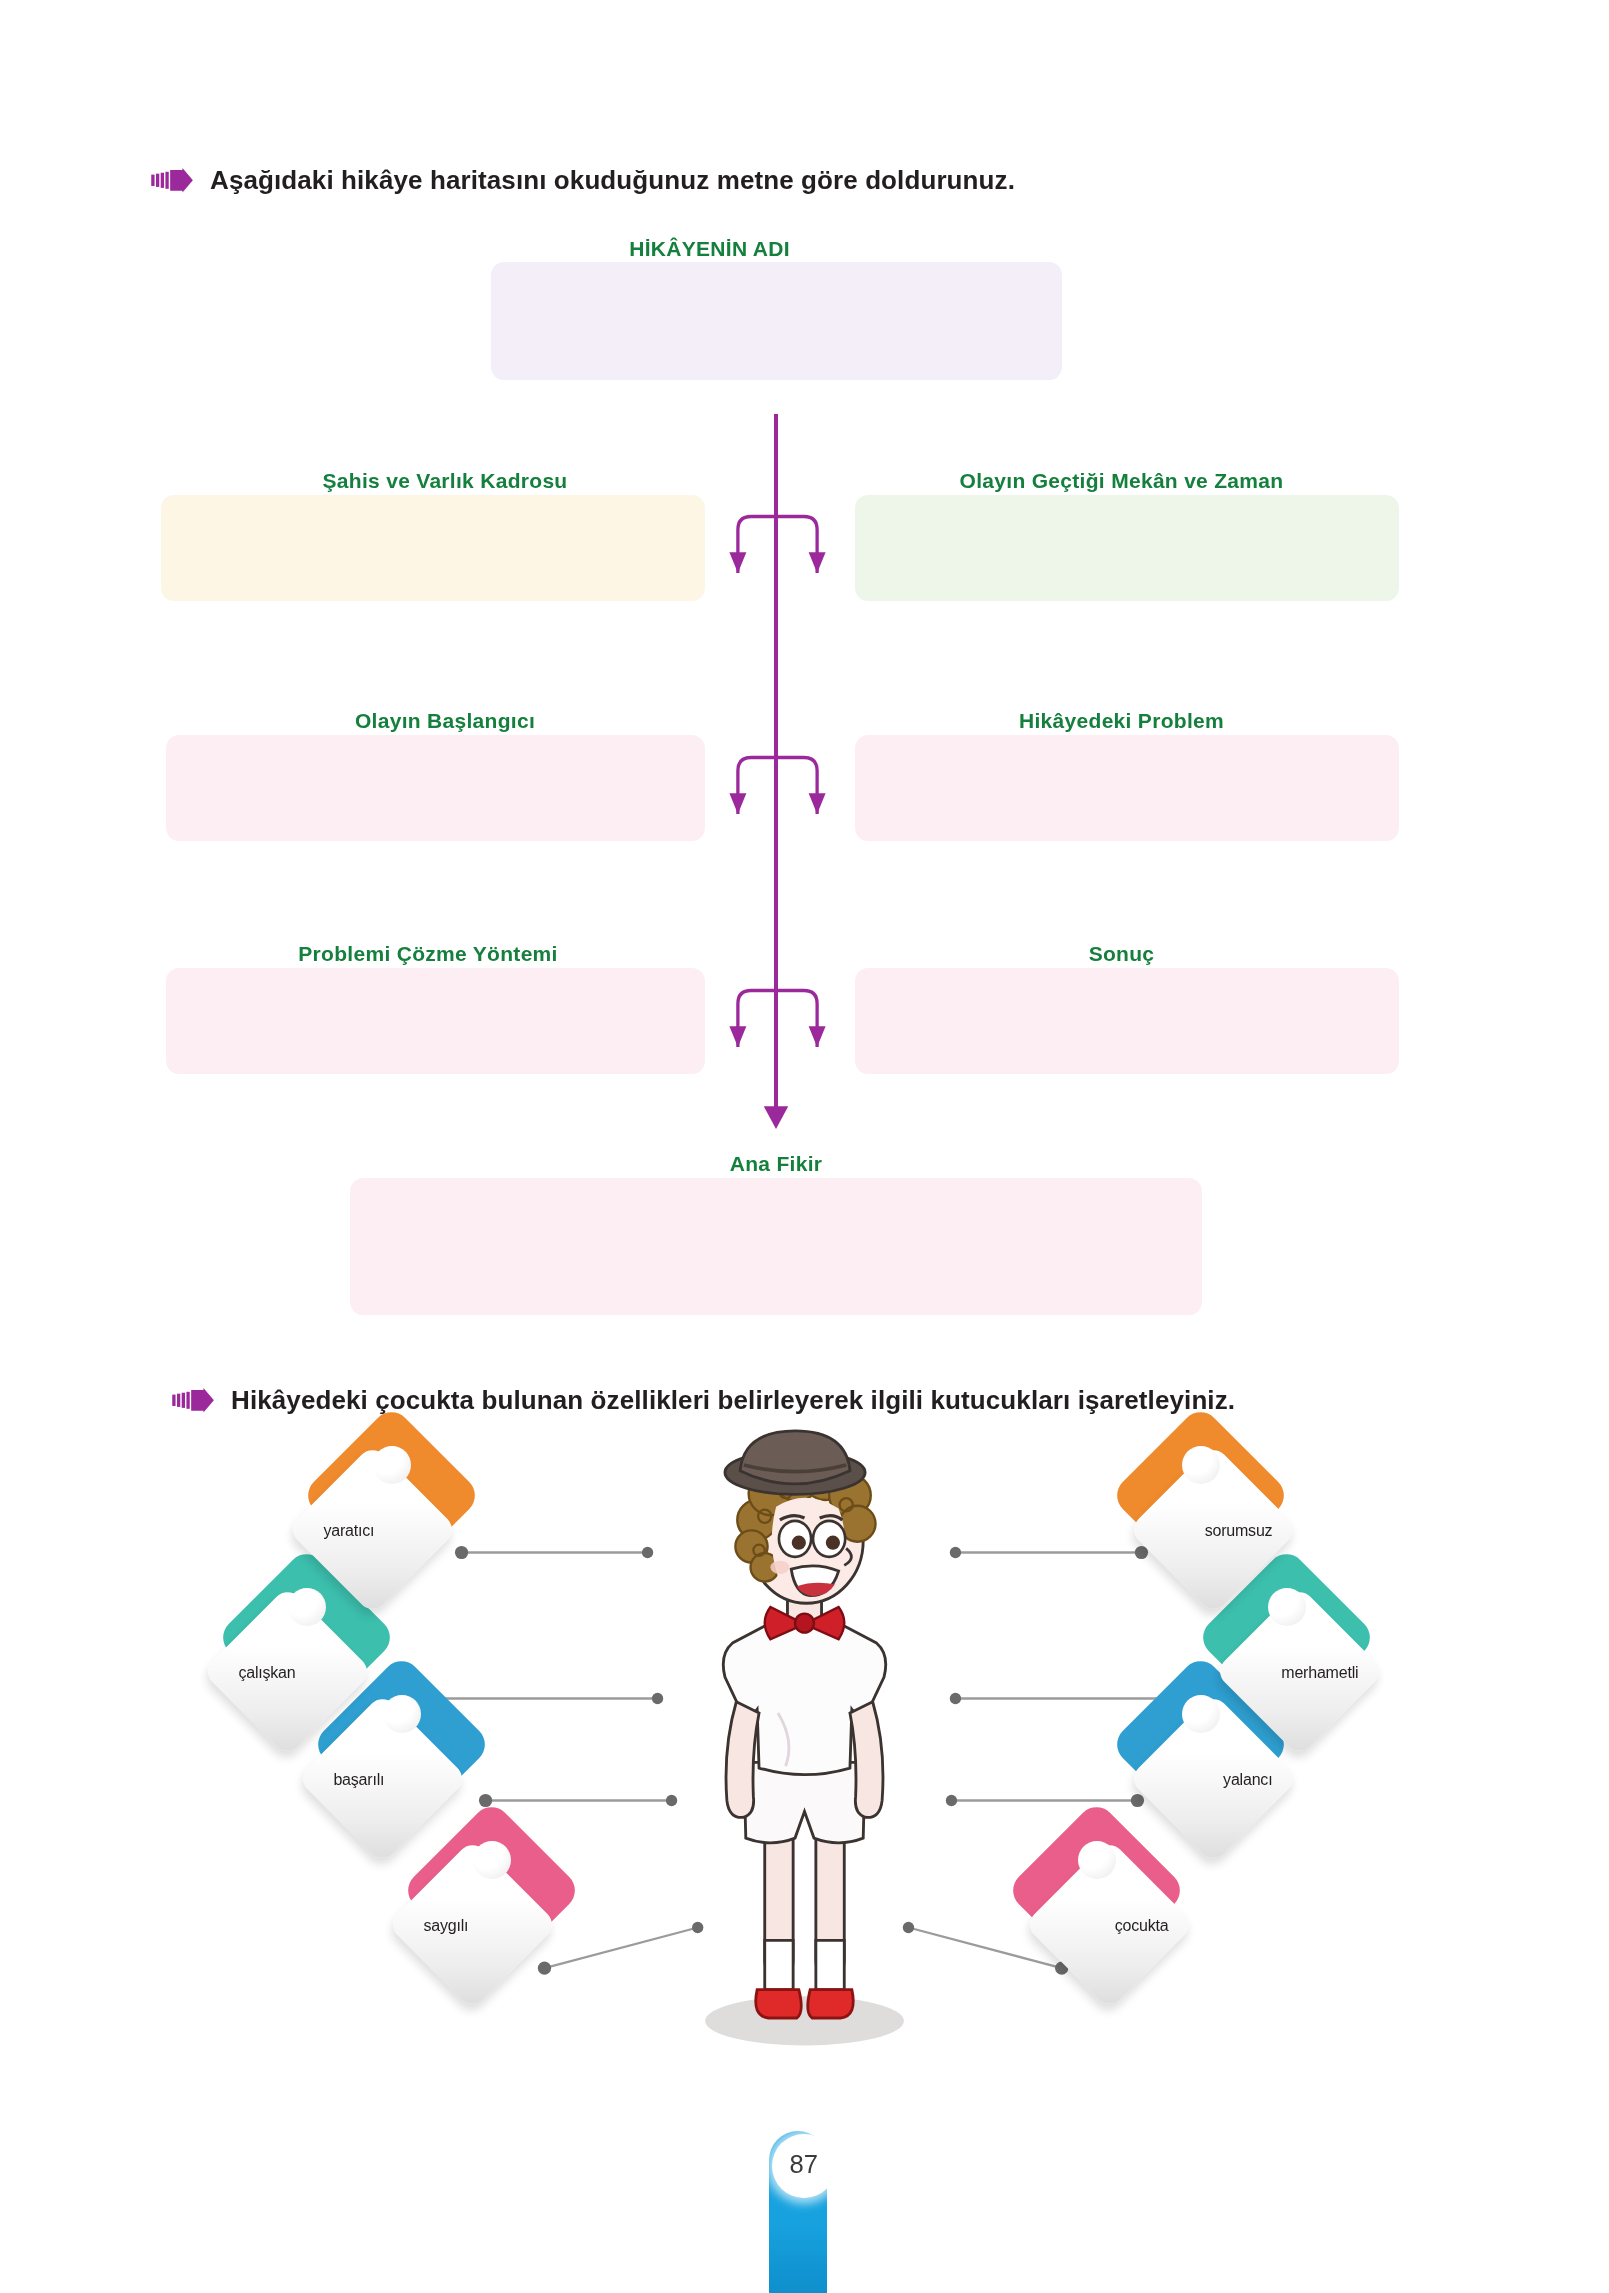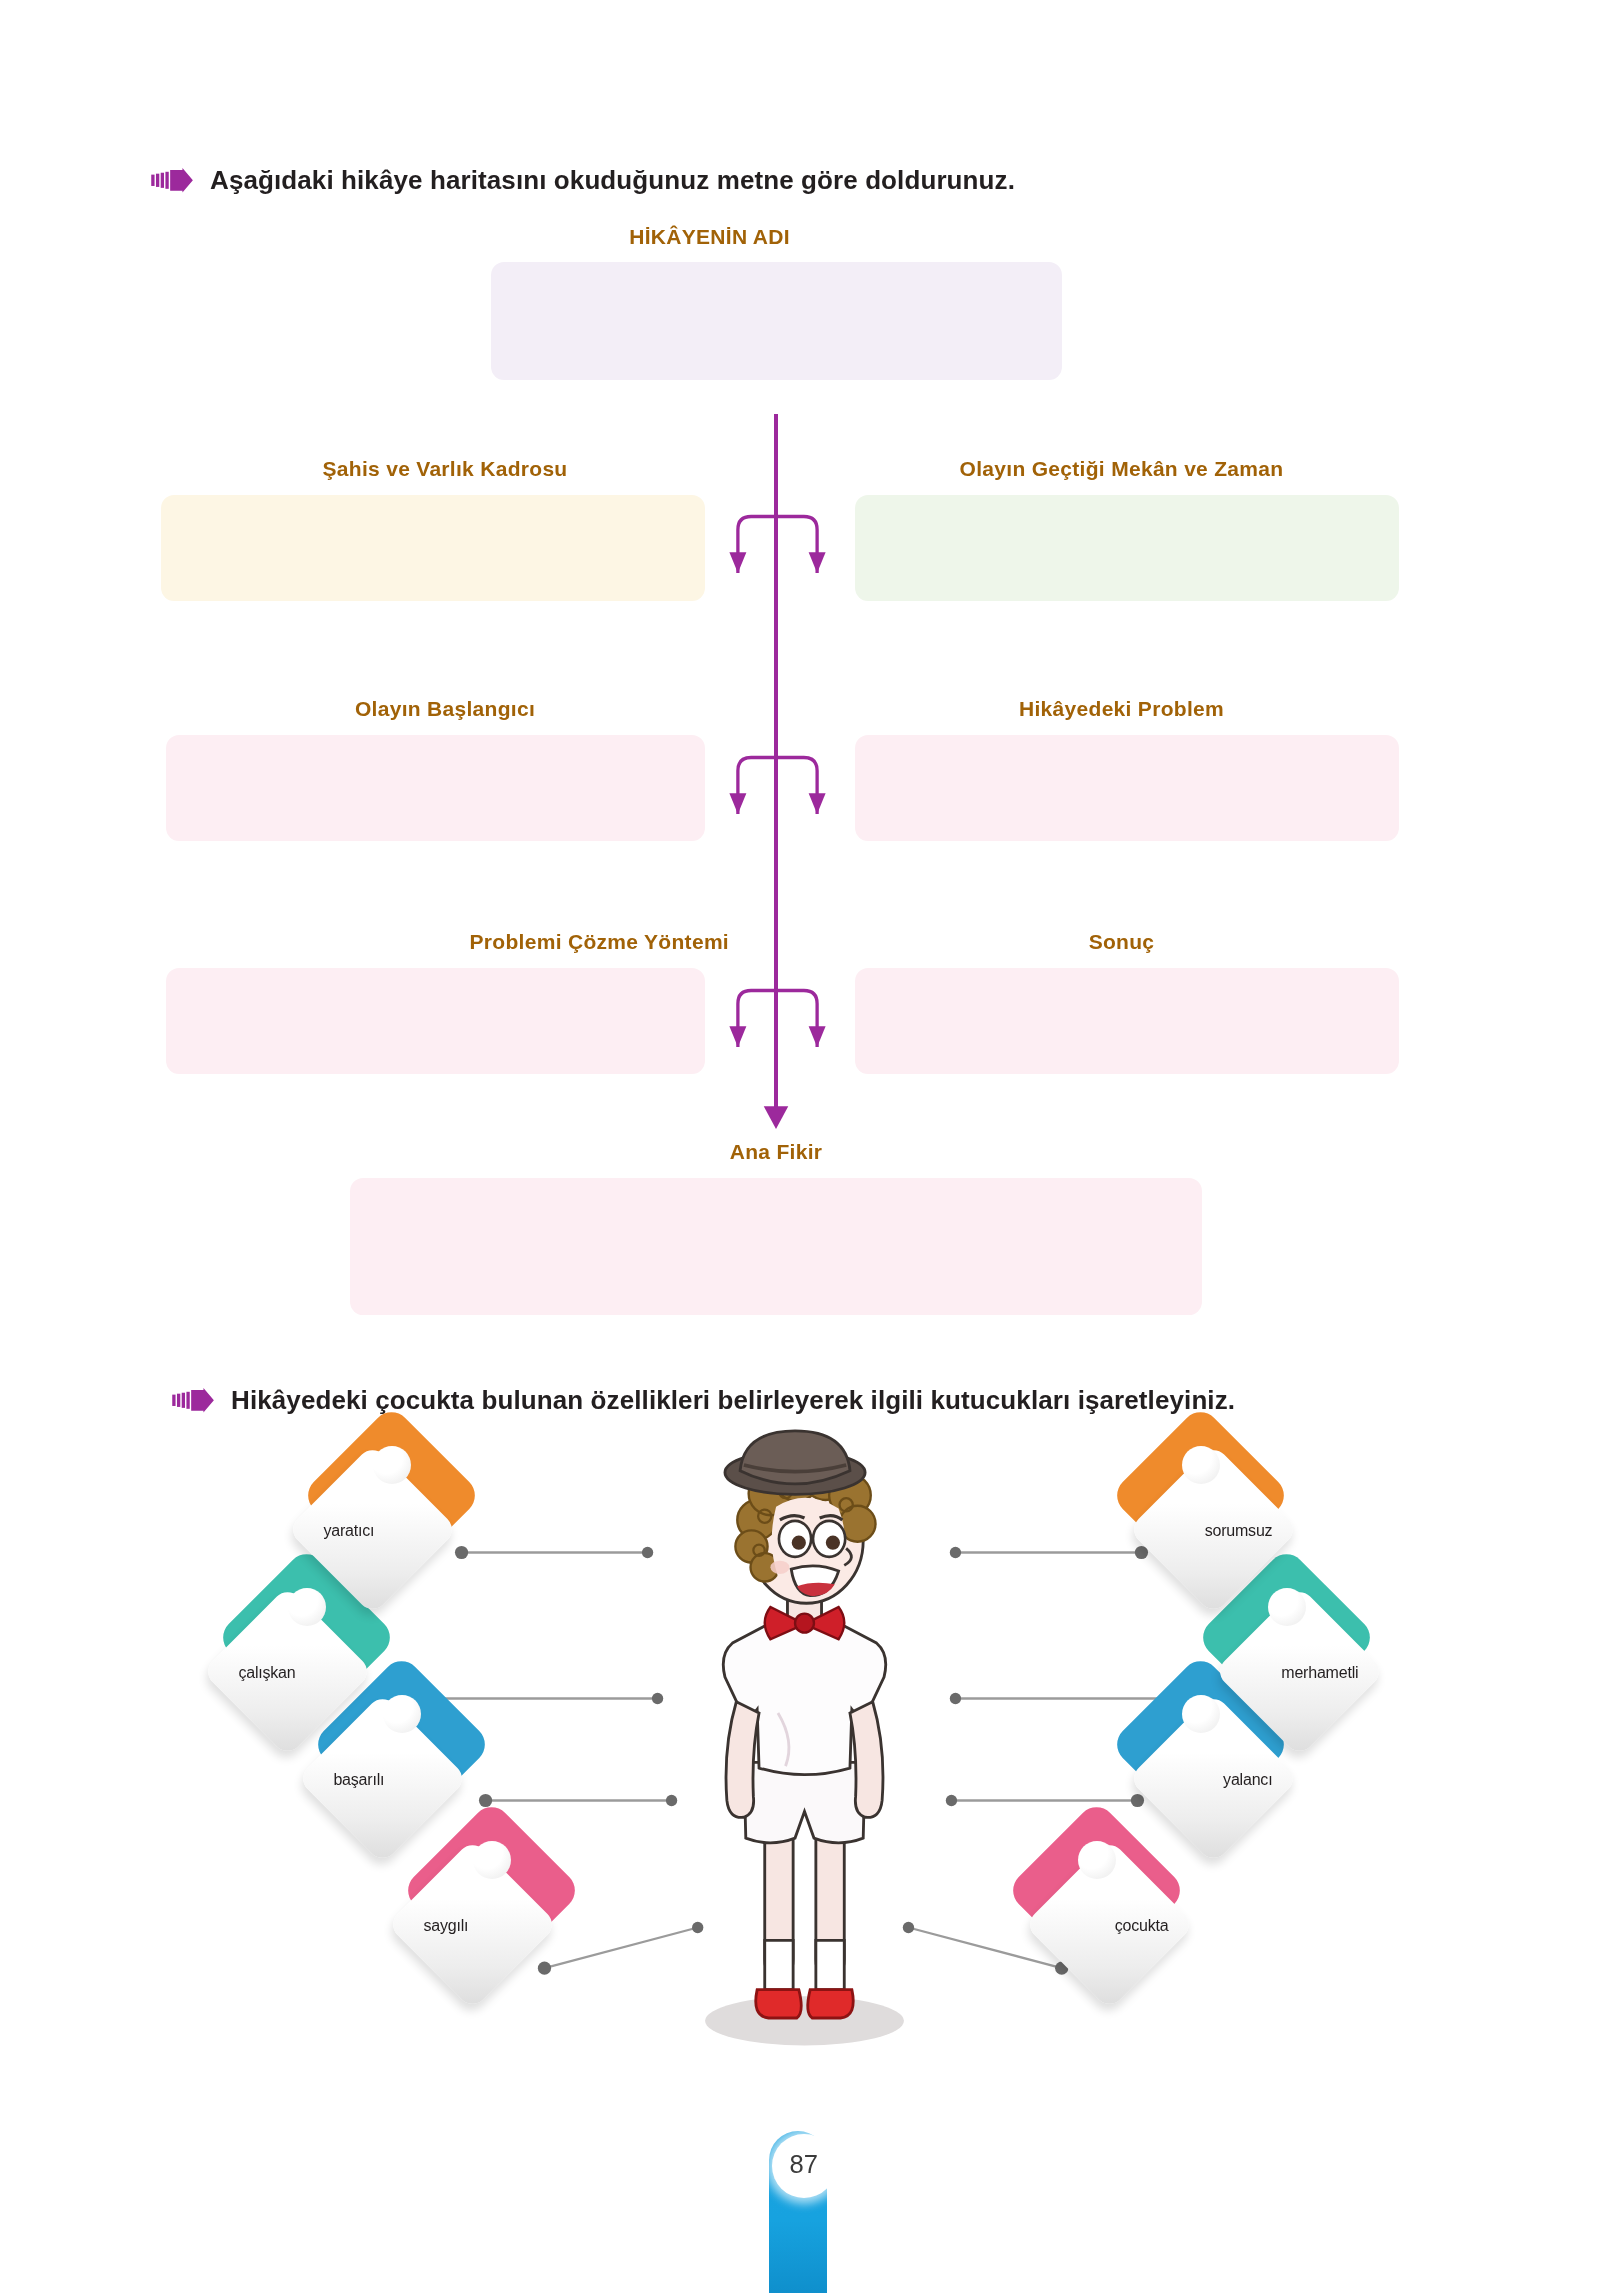--- a/index.html
+++ b/index.html
@@ -33,23 +33,24 @@
     color: #231f20;
     letter-spacing: 0.1px;
     white-space: nowrap;
   }
 
   
   .map-heading {
     position: absolute;
     font-size: 21px;
     font-weight: bold;
-    color: #a16207;
+    color: #15803d;
     letter-spacing: 0.3px;
     text-align: center;
+    margin-top: 12px;
   }
 
   .field-box {
     position: absolute;
     border-radius: 13.2px;
   }
 
   .spine {
     position: absolute;
     background: #9c299c;
@@ -197,21 +198,21 @@
 <div class="field-box" style="left:855px; top:735px; width:544px; height:106px; background:#fdeef3;"></div>
 
 <div class="connector" style="left:712px; top:733px;">
   <svg width="131" height="83" viewBox="0 0 138 88">
     <path d="M27 86 L27 40 Q27 26 41 26 L97 26 Q111 26 111 40 L111 86" fill="none" stroke="#9c299c" stroke-width="3.5"></path>
     <path d="M27 86 L18 64 L36 64 Z" fill="#9c299c"></path>
     <path d="M111 86 L102 64 L120 64 Z" fill="#9c299c"></path>
   </svg>
 </div>
 
-<div class="map-heading" style="left:161px; top:930px; width:568px;text-align:right;">Problemi Çözme Yöntemi</div>
+<div class="map-heading" style="left:144px; top:930px; width:568px;">Problemi Çözme Yöntemi</div>
 <div class="field-box" style="left:166px; top:968px; width:539px; height:106px; background:#fdeef3;"></div>
 
 <div class="map-heading" style="left:847px; top:930px; width:549px;">Sonuç</div>
 <div class="field-box" style="left:855px; top:968px; width:544px; height:106px; background:#fdeef3;"></div>
 
 <div class="connector" style="left:712px; top:966px;">
   <svg width="131" height="83" viewBox="0 0 138 88">
     <path d="M27 86 L27 40 Q27 26 41 26 L97 26 Q111 26 111 40 L111 86" fill="none" stroke="#9c299c" stroke-width="3.5"></path>
     <path d="M27 86 L18 64 L36 64 Z" fill="#9c299c"></path>
     <path d="M111 86 L102 64 L120 64 Z" fill="#9c299c"></path>

